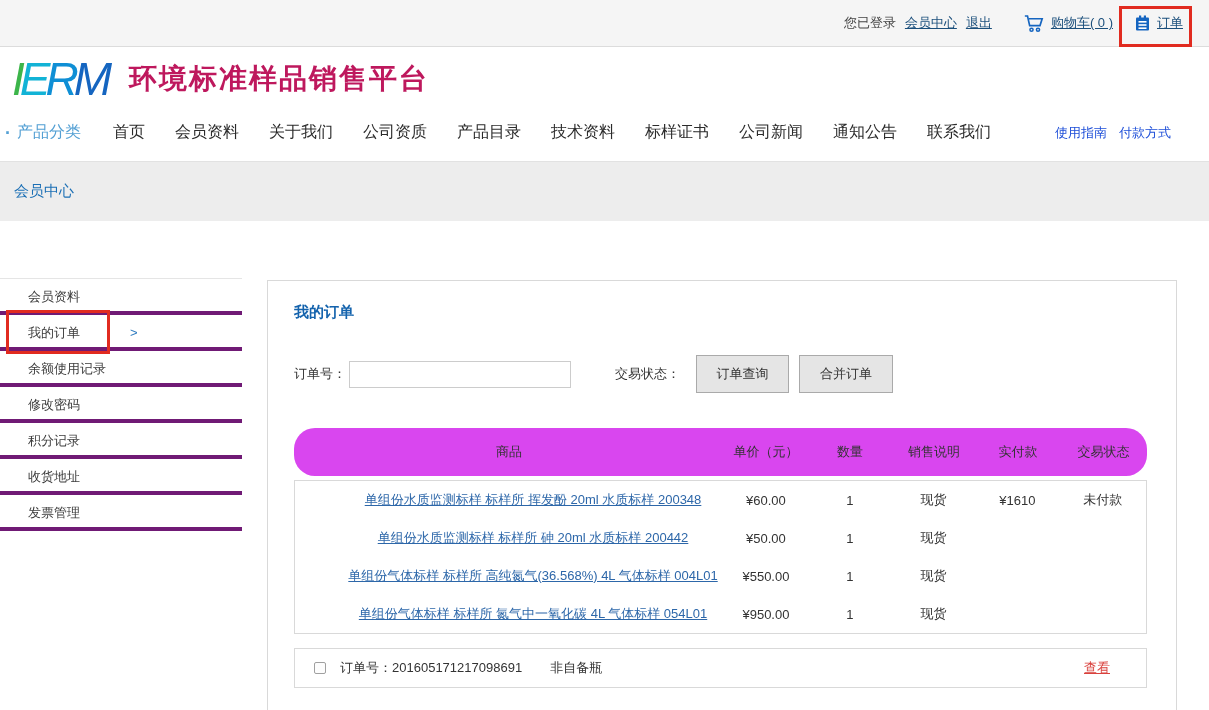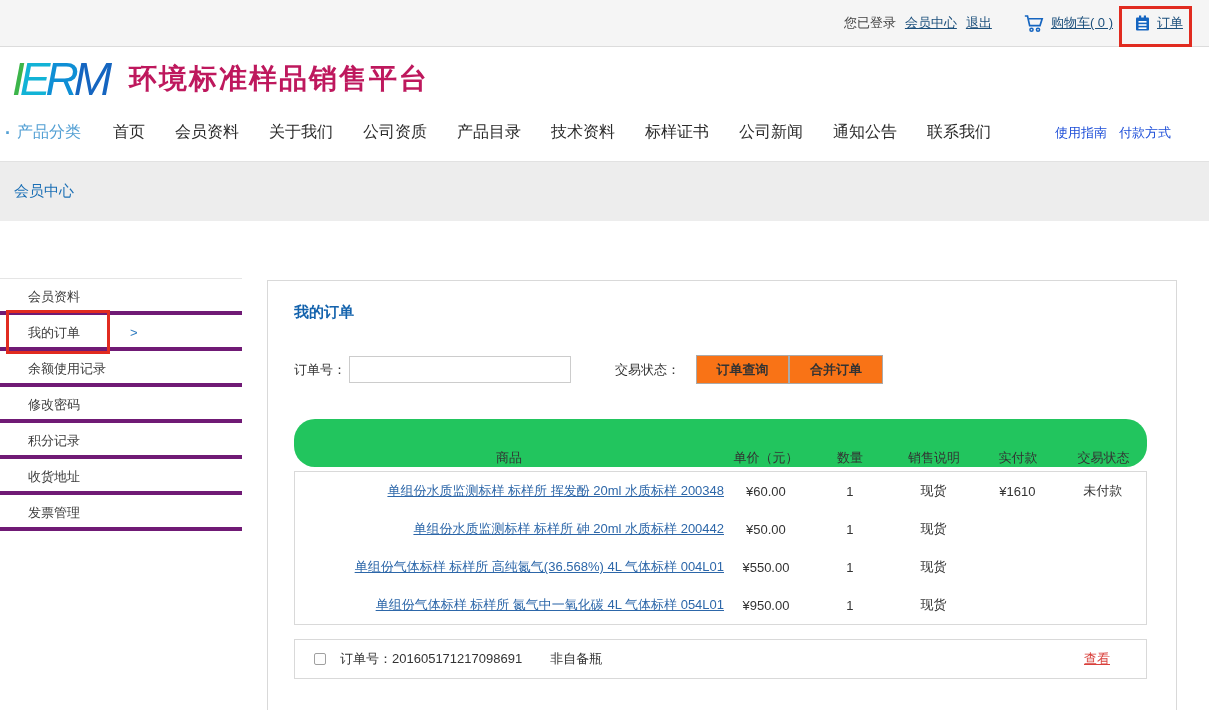--- a/index.html
+++ b/index.html
@@ -46,48 +46,48 @@
   .main-panel { position:absolute; left:267px; top:59px; width:910px; height:520px;
     border:1px solid #d9d9d9; background:#fff; padding-left:26px; }
   .panel-title { margin-top:22px; font-size:15px; font-weight:bold; color:#1463ad; }
 
   .filter-row { margin-top:33px; display:flex; align-items:center; font-size:13px; color:#333; }
   .filter-row .lbl2 { margin-left:44px; }
   .order-input { width:222px; height:27px; border:1px solid #ccc; margin-left:3px; font-size:13px; padding:0 6px; }
   .status-select { width:151px; height:27px; border:1px solid #8f8f8f; margin-left:3px; background:#fff;
     display:flex; align-items:center; justify-content:space-between; padding:0 8px; color:#555; cursor:pointer; }
   .status-select .caret { font-size:9px; color:#333; }
-  .btn { height:29px; border:1px solid #aaa; background:#f97316; font-size:13px; color:#333;
-    display:flex; align-items:center; justify-content:center; cursor:pointer;font-weight:bold; }
+  .btn { height:38px; border:1px solid #aaa; background:#e5e5e5; font-size:13px; color:#333;
+    display:flex; align-items:center; justify-content:center; cursor:pointer; }
   .btn-search { width:93px; margin-left:16px; }
-  .btn-merge { width:94px; }
-
-  .table-header { margin-top:35px; width:853px; height:48px; background:#22c55e; display:flex;
-    align-items:flex-end; font-size:13px; color:#333;border-radius:21px; }
+  .btn-merge { width:94px; margin-left:10px; }
+
+  .table-header { margin-top:35px; width:853px; height:48px; background:#d946ef; display:flex;
+    align-items:center; font-size:13px; color:#333;border-radius:21px; }
   .col { text-align:center; }
   .col-product { width:430px; } .col-price { width:84px; } .col-qty { width:84px; }
   .col-sales { width:84px; } .col-paid { width:84px; } .col-status { width:87px; }
 
   .order-headbox { width:853px; border:1px solid #d9d9d9; height:38px; display:flex;
     align-items:center; font-size:13px; color:#333; }
   .g1 { margin-top:15px; }
   .g2 { margin-top:14px; height:40px; }
   .checkbox { width:12px; height:12px; border:1px solid #a0a0a0; background:#fdfdfd;
     border-radius:2px; margin-left:19px; cursor:pointer; flex:none; }
   .ordno-lbl { margin-left:14px; }
   .bottle { margin-left:28px; }
   .head-right { margin-left:auto; padding-right:36px; display:flex; align-items:center; }
   .countdown-val { color:#e02b20; font-size:14px; }
   .red-link { color:#d9413d; text-decoration:underline; margin-left:13px; }
   .countdown { color:#333; }
   .countdown .days { margin-right:0; }
 
   .products-box { width:853px; border:1px solid #d9d9d9; margin-top:4px; }
   .prod-row { height:38px; display:flex; align-items:center; font-size:13px; color:#333; }
-  .prod-name { width:430px; padding-left:47px; text-align:right; overflow:hidden; white-space:nowrap; }
+  .prod-name { width:430px; padding-left:47px; text-align:center; overflow:hidden; white-space:nowrap; }
   .prod-name a { color:#2d67a9; text-decoration:underline; }
 
   
   .annot { position:absolute; border:3px solid #e12b20; background:transparent;
     pointer-events:none; z-index:20; }
   .annot-order { left:1119px; top:6px; width:73px; height:41px; }
   .annot-myorders { left:6px; top:310px; width:104px; height:44px; }
 </style>
 </head>
 <body>

